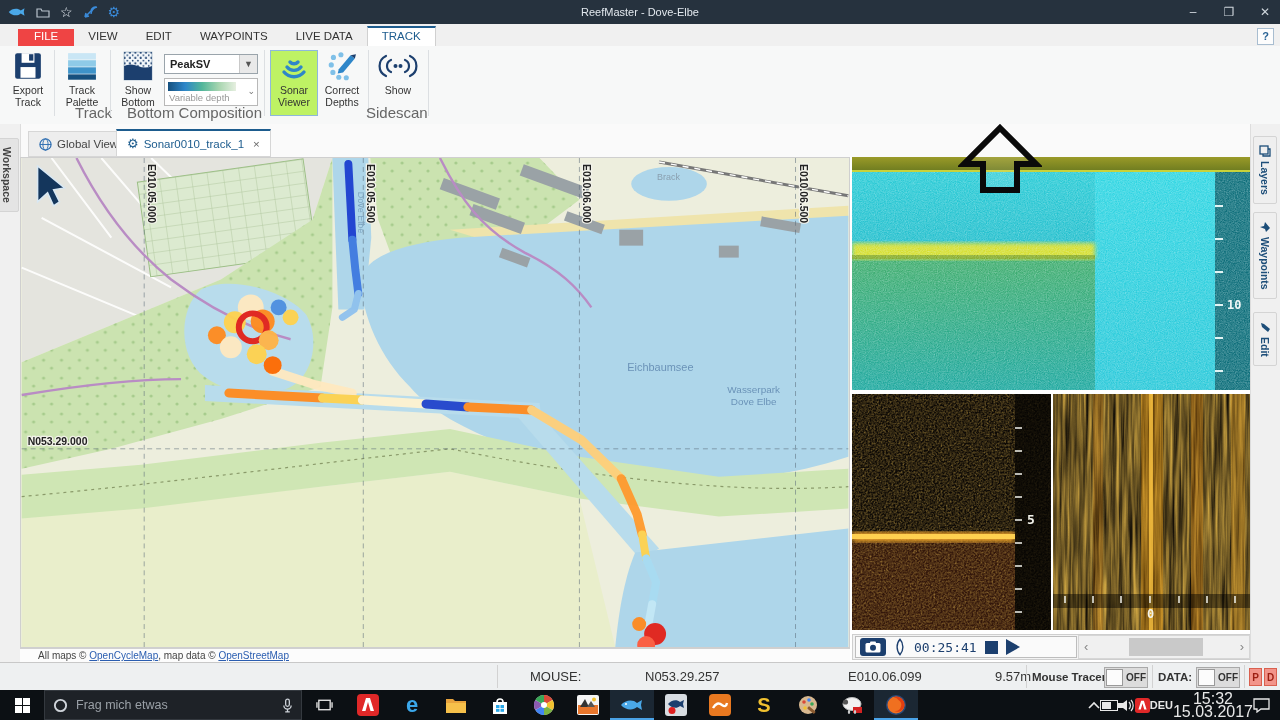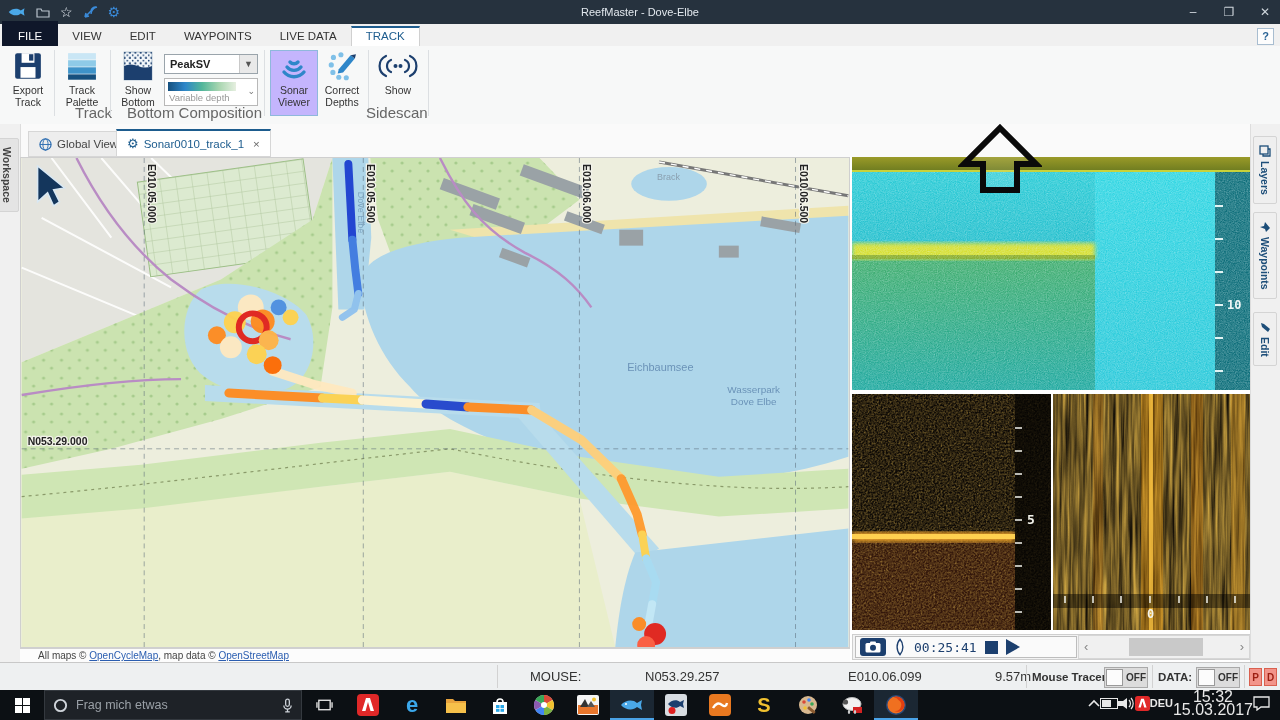--- a/index.html
+++ b/index.html
@@ -9,29 +9,29 @@
   .abs{position:absolute;}
   
   .titlebar{left:0;top:0;width:1280px;height:24px;background:#26323e;color:#dfe5ea;}
   .qat{left:4px;top:2px;height:20px;display:flex;align-items:center;gap:10px;padding-left:4px;}
   .win-title{left:0;top:0;width:1280px;height:24px;text-align:center;line-height:24px;font-size:11px;color:#e2e8ee;}
   .win-btns{right:6px;top:0;height:24px;display:flex;align-items:center;gap:18px;color:#cfd6dc;font-size:12px;}
   .wb{width:18px;text-align:center;cursor:default;}
   
   .menubar{left:0;top:24px;width:1280px;height:22px;background:#f0f0f0;border-bottom:1px solid #e2e2e2;display:flex;align-items:flex-end;}
   .mtab{padding:3px 14px 4px 14px;font-size:11.5px;color:#333;}
-  .mtab.file{background:#0f172a;color:#fff;margin-left:2px;padding:9px 16px 4px 16px;}
+  .mtab.file{background:#ef4444;color:#fff;margin-left:18px;padding:1px 16px 4px 16px;}
   .mtab.active{background:#fff;color:#1d5c8e;border:1px solid #d0d0d0;border-bottom:none;border-top:2px solid #1d5c8e;padding-top:2px;}
   .help-btn{right:6px;top:28px;width:15px;height:15px;background:#fdfdfd;border:1px solid #a8bdd0;color:#2a6496;
             font-size:11px;font-weight:bold;text-align:center;line-height:15px;}
   
   .ribbon{left:0;top:46px;width:1280px;height:78px;background:#f7f8f8;border-bottom:1px solid #d5d9dc;}
   .rsep{top:4px;width:1px;height:66px;background:#dcdfe2;}
   .rbtn{top:4px;width:46px;height:64px;display:flex;flex-direction:column;align-items:center;justify-content:flex-start;border:1px solid transparent;}
-  .rbtn.hl{background:#c4b5fd;border:1px solid #8fb8dc;}
+  .rbtn.hl{background:#bef264;border:1px solid #8fb8dc;}
   .rbtn .lbl{font-size:10.5px;color:#333;text-align:center;line-height:12px;margin-top:3px;}
   .grp-lbl{top:58px;font-size:15px;color:#666;text-align:right;}
   .sel{border:1px solid #9aa4ab;background:#fff;display:flex;align-items:center;font-weight:bold;}
   .sel .txt{flex:1;font-size:11px;color:#222;padding-left:5px;}
   .sel .arr{width:17px;height:100%;background:#e9e9e9;border-left:1px solid #c9c9c9;color:#555;font-size:9px;text-align:center;line-height:18px;}
   .vdep{border:1px solid #b8b8b8;background:#fff;}
   .vdep .grad{position:absolute;left:3px;top:3px;width:68px;height:9px;
       background:linear-gradient(90deg,#16507e,#2e86c9,#52b69a,#a8d5b0,#e6efe0);}
   .vdep .t{position:absolute;left:4px;top:13px;font-size:9.5px;color:#999;}
   .vdep .c{position:absolute;right:2px;top:7px;font-size:9px;color:#777;}
@@ -73,21 +73,21 @@
   .statusbar{left:0;top:662px;width:1280px;height:28px;background:#eef0f1;border-top:1px solid #c8c8c8;box-sizing:border-box;font-size:13px;color:#333;}
   .ssep{position:absolute;top:2px;width:1px;height:23px;background:#d2d2d2;}
   .sb-it{position:absolute;top:6px;}
   .sb-lab{font-weight:bold;font-size:11.5px;top:8px;}
   .toggle{position:absolute;top:4px;width:42px;height:19px;border:1px solid #a9a9a9;background:#dcdcdc;display:flex;align-items:center;}
   .toggle .kn{width:15px;height:15px;background:#fcfcfc;border:1px solid #9a9a9a;margin-left:1px;}
   .toggle .st{font-size:10px;font-weight:bold;color:#333;margin-left:3px;}
   .pd{position:absolute;top:5px;width:13px;height:18px;background:#f2948a;border:1px solid #d9604f;color:#9c1f12;
       font-size:10px;font-weight:bold;text-align:center;line-height:18px;box-sizing:border-box;}
   
-  .taskbar{left:0;top:690px;width:1280px;height:30px;background:#0c1014;display:flex;align-items:flex-start;color:#e8e8e8;}
+  .taskbar{left:0;top:690px;width:1280px;height:30px;background:#0c1014;display:flex;align-items:center;color:#e8e8e8;}
   .tb-cell{width:44px;height:30px;display:flex;align-items:center;justify-content:center;flex:0 0 auto;}
   .tb-cell.active{background:#1b2733;box-shadow:inset 0 -2px 0 #4aa3e8;}
   .search{width:258px;height:30px;background:#1e2227;border:1px solid #34393f;box-sizing:border-box;display:flex;align-items:center;gap:8px;padding:0 8px;flex:0 0 auto;}
   .search .ph{color:#9aa0a6;font-size:12.5px;flex:1;}
   .tray{margin-left:auto;display:flex;align-items:center;gap:0;padding-right:10px;}
   .clock{font-size:16px;text-align:center;line-height:13px;}
   .deu{font-size:11px;font-weight:bold;}
   
   .annot{left:958px;top:124px;z-index:40;}
   .mono{font-family:"DejaVu Sans Mono",monospace;}

